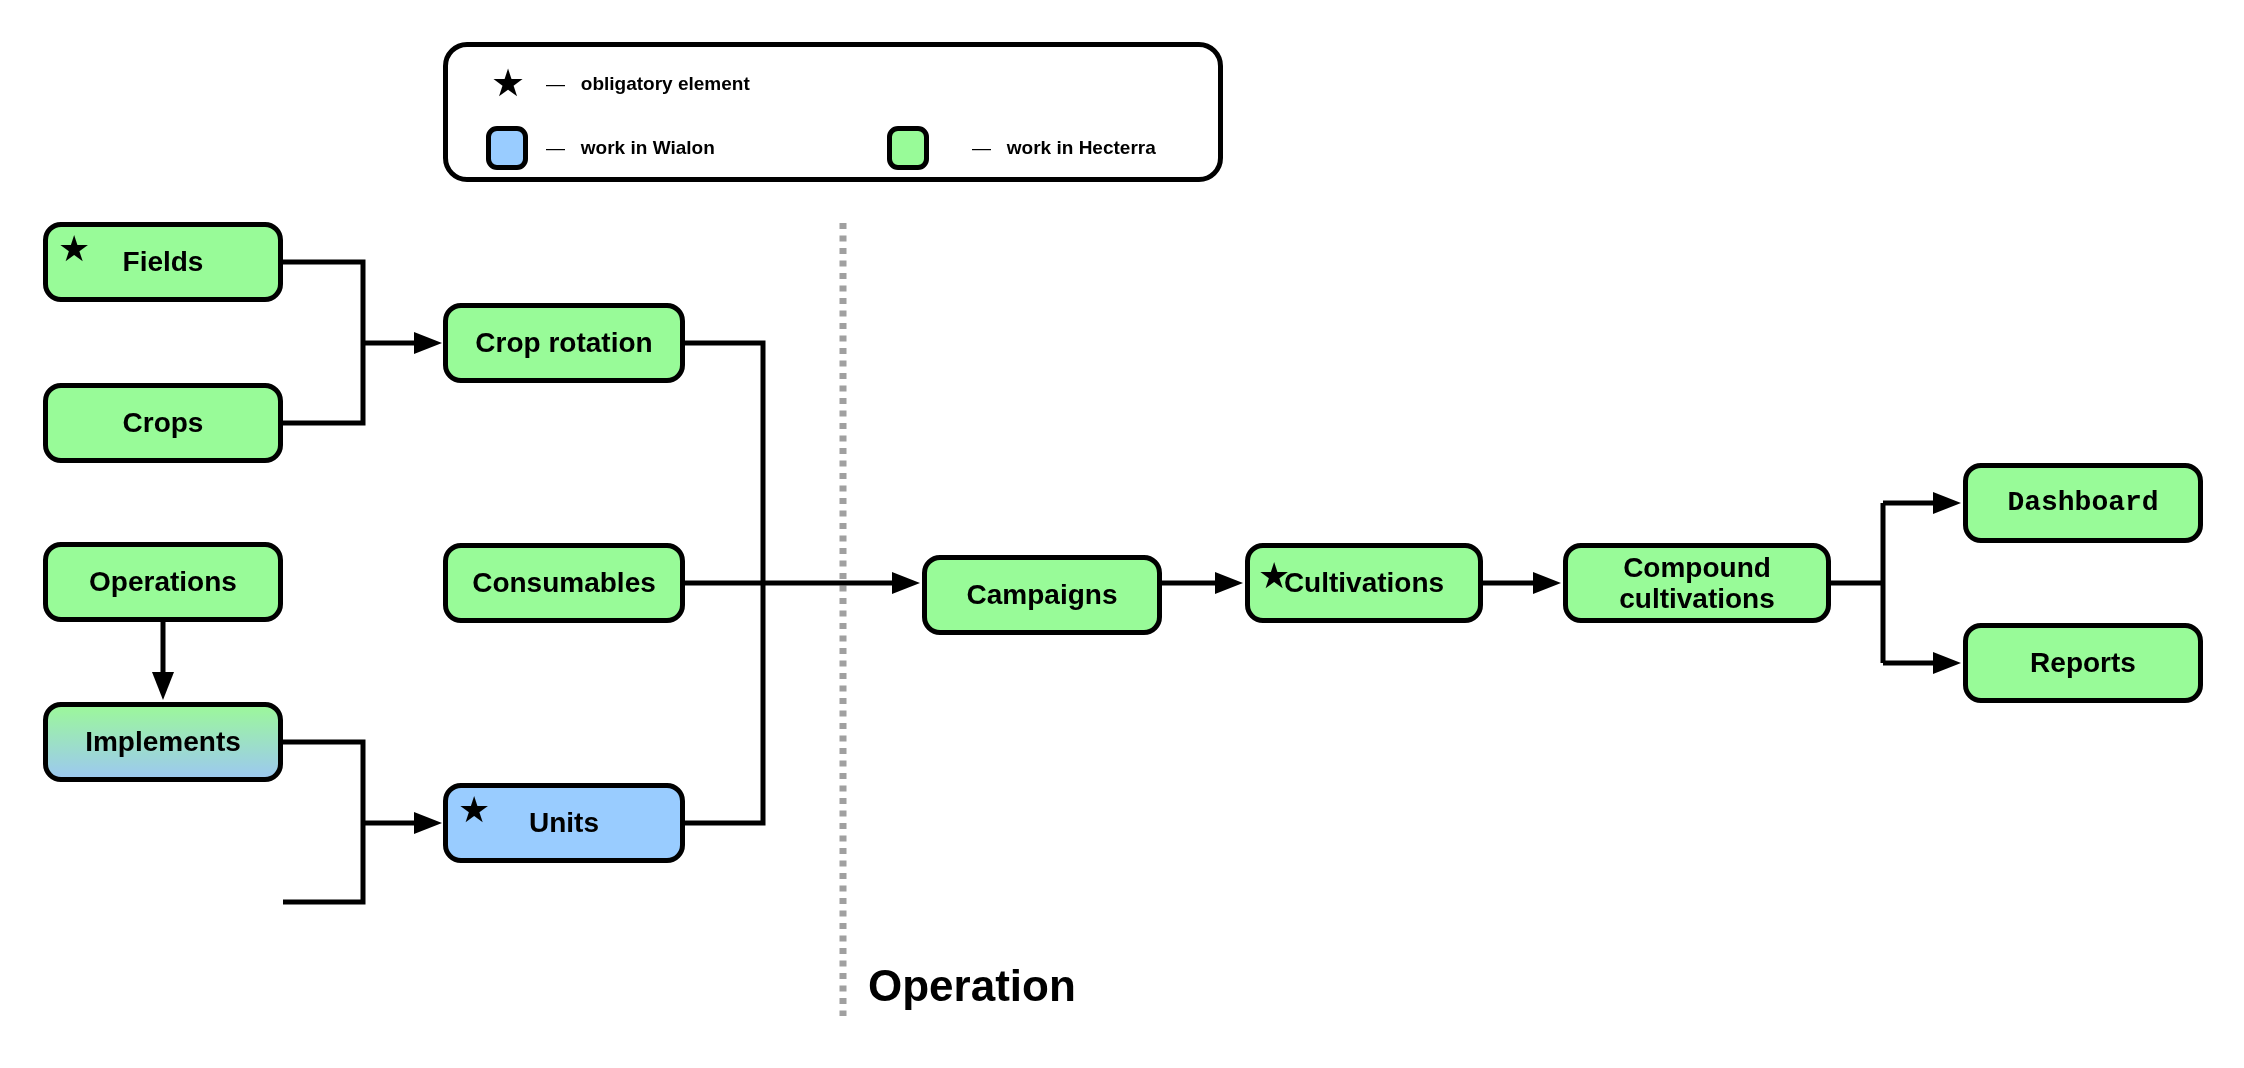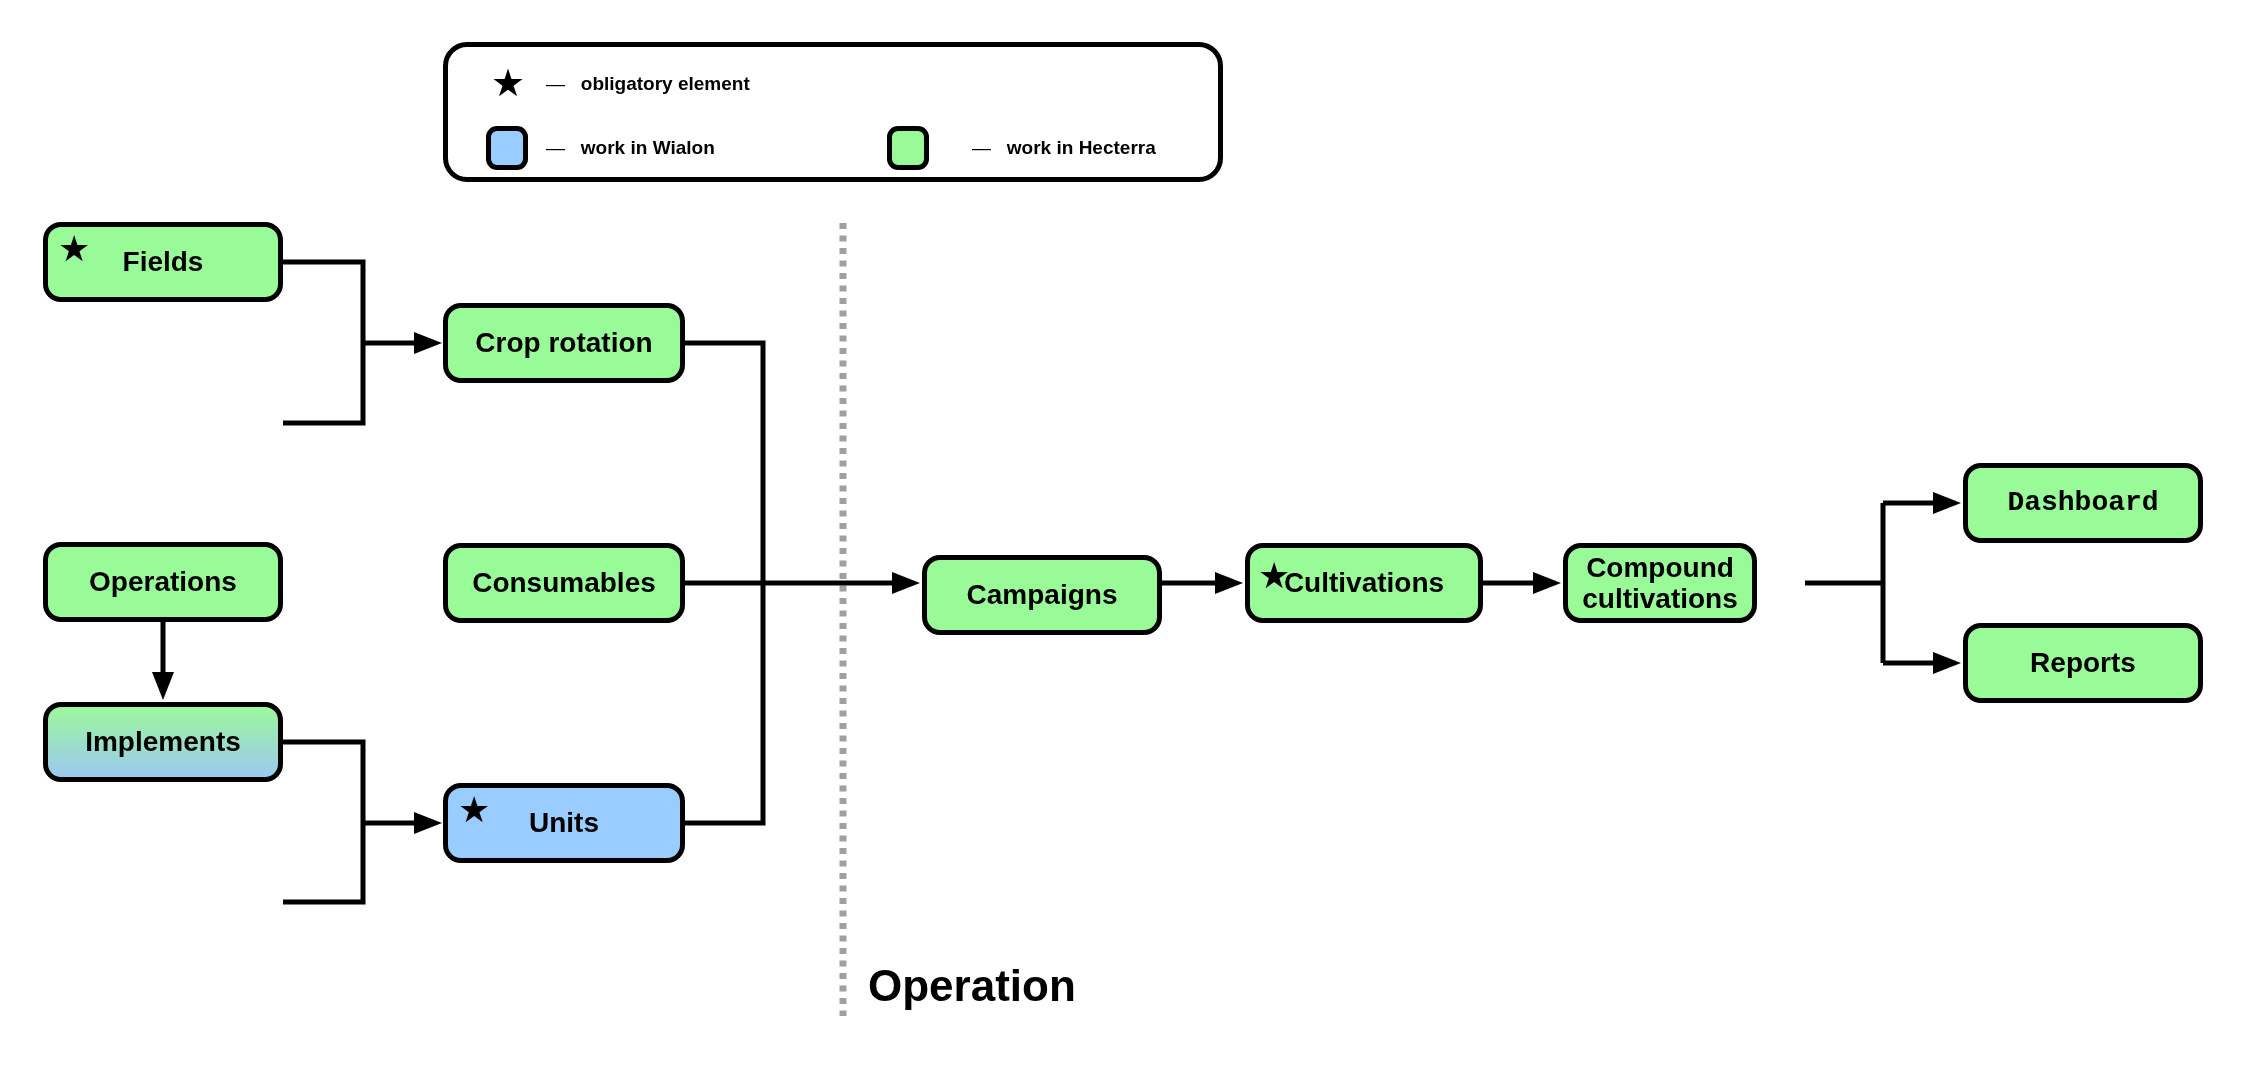--- a/index.html
+++ b/index.html
@@ -136,20 +136,23 @@
 
     <span class="swatch green"></span>
     <span class="lg-text" style="left:524px; top:84px;"><span class="dash">—</span>&nbsp;&nbsp;&nbsp;<span>work in Hecterra</span></span>
   </div>
 
   <div class="node green" style="left:43px; top:222px; width:240px; height:80px;">
     <span class="star">★</span>
     <span>Fields</span>
   </div>
 
+  <div class="node green" style="left:43px; top:383px; width:240px; height:80px;">
+    <span>Crops</span>
+  </div>
 
   <div class="node green" style="left:43px; top:542px; width:240px; height:80px;">
     <span>Operations</span>
   </div>
 
   <div class="node gradient" style="left:43px; top:702px; width:240px; height:80px;">
     <span>Implements</span>
   </div>
 
 
@@ -168,21 +171,21 @@
 
   <div class="node green" style="left:922px; top:543px; width:240px; height:80px;margin-top:12px;">
     <span>Campaigns</span>
   </div>
 
   <div class="node green" style="left:1245px; top:543px; width:238px; height:80px;">
     <span class="star" style="left:8px; top:8px;">★</span>
     <span>Cultivations</span>
   </div>
 
-  <div class="node green" style="left:1563px; top:543px; width:194px; height:80px;">
+  <div class="node green" style="left:1563px; top:543px; width:268px; height:80px;">
     <span style="display:block; width:180px;">Compound cultivations</span>
   </div>
 
   <div class="node green" style="left:1963px; top:463px; width:240px; height:80px;font-family:Liberation Mono, monospace;">
     <span>Dashboard</span>
   </div>
 
   <div class="node green" style="left:1963px; top:623px; width:240px; height:80px;">
     <span>Reports</span>
   </div>

